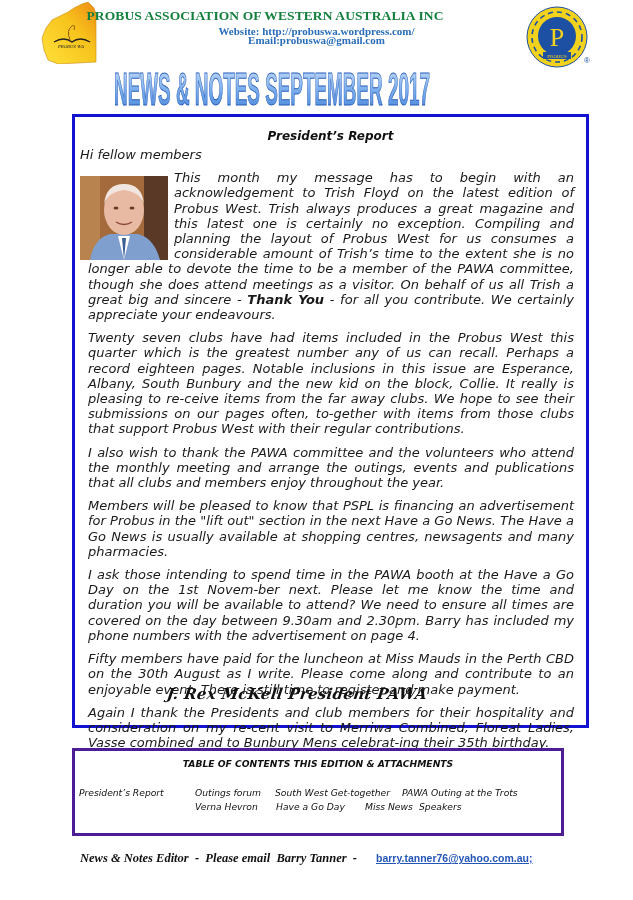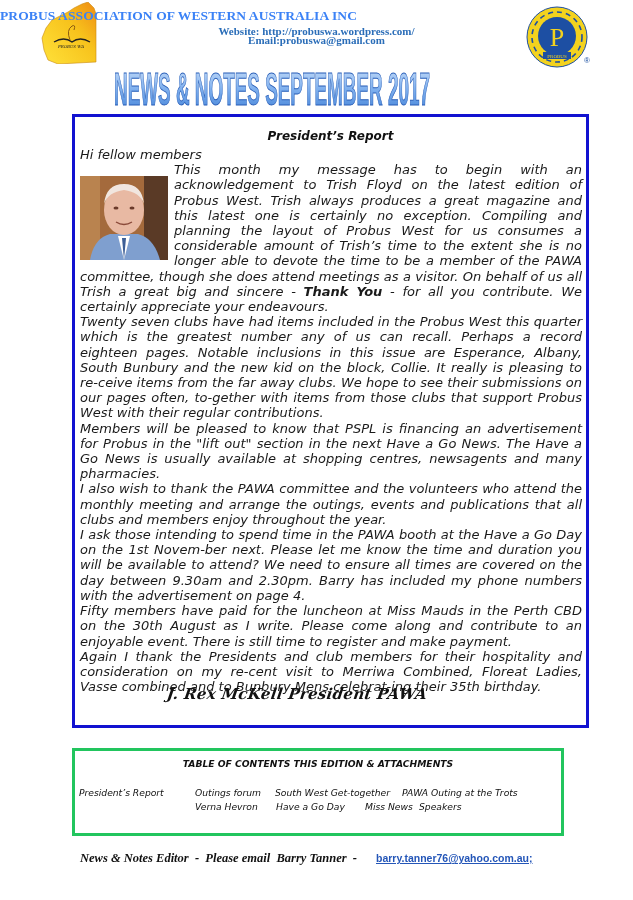--- a/index.html
+++ b/index.html
@@ -2,39 +2,39 @@
 <html><head>
   <meta charset="utf-8">
   <style>
     html, body { margin: 0; padding: 0; background: #ffffff; }
     body { width: 633px; height: 900px; position: relative; overflow: hidden; font-family: "DejaVu Sans", sans-serif; color: #111; }
 
     .wa-logo { position: absolute; left: 38px; top: 2px; width: 64px; height: 62px; }
     .probus-logo { position: absolute; left: 526px; top: 6px; width: 62px; height: 62px; }
     .reg-mark { position: absolute; left: 584px; top: 56px; font-family: "Liberation Sans", sans-serif; font-size: 8px; color: #1a4fa0; }
 
-    .org-title { position: absolute; left: 0; width: 530px; top: 8px; font-family: "Liberation Serif", serif; font-weight: bold; font-size: 13.5px; letter-spacing: 0.1px; color: #3b82f6; }
+    .org-title { position: absolute; left: 0; width: 530px; top: 8px; text-align: center; font-family: "Liberation Serif", serif; font-weight: bold; font-size: 13.5px; letter-spacing: 0.1px; color: #15803d; }
     .org-website, .org-email { position: absolute; left: 0; width: 633px; text-align: center; font-family: "Liberation Serif", serif; font-weight: bold; font-size: 11px; color: #2a6db8; }
     .org-website { top: 25px; }
     .org-email { top: 34px; }
 
     .masthead { position: absolute; left: 112px; top: 61px; width: 320px; height: 50px; }
     .masthead text { font-family: "Liberation Sans Narrow", "Liberation Sans", sans-serif; }
 
     .report-box { position: absolute; left: 72px; top: 114px; width: 517px; height: 614px; border: 3px solid #1212d0; box-sizing: border-box; }
     .report-title { position: absolute; left: 0; width: 100%; top: 12px; text-align: center; font-family: "DejaVu Sans", sans-serif; font-style: italic; font-weight: bold; font-size: 12px; color: #111; }
     .report-body { position: absolute; left: 5px; right: 4px; top: 30px; font-family: "DejaVu Sans", sans-serif; font-style: italic; font-size: 13px; line-height: 15.2px; color: #1a1a1a; text-align: justify; }
     .greeting { display: block; text-align: left; }
     .president-photo { float: left; width: 88px; height: 84px; margin: 14px 6px 0 0; }
-    .report-body p { margin: 0; }
+    .report-body p { margin: 8px; }
     .report-body b { font-weight: bold; }
     .closing { text-align: left; }
     .signature { position: absolute; left: 92px; top: 568px; font-family: "DejaVu Serif", serif; font-style: italic; font-weight: bold; font-size: 15px; letter-spacing: 0.3px; color: #111; transform: skewX(-8deg); }
 
-    .toc-box { position: absolute; left: 72px; top: 748px; width: 492px; height: 88px; border: 3px solid #22c55e; box-sizing: border-box; }
+    .toc-box { position: absolute; left: 72px; top: 748px; width: 492px; height: 88px; border: 3px solid #4c1d95; box-sizing: border-box; }
     .toc-title { position: absolute; left: 0; width: 100%; top: 7px; text-align: center; font-family: "DejaVu Sans", sans-serif; font-style: italic; font-weight: bold; font-size: 9.2px; color: #111; }
     .toc-item { position: absolute; font-family: "DejaVu Sans", sans-serif; font-style: italic; font-size: 9.2px; color: #111; white-space: nowrap; }
 
     .footer { position: absolute; left: 80px; top: 851px; font-family: "Liberation Serif", serif; font-style: italic; font-weight: bold; font-size: 12.5px; color: #111; white-space: pre; }
     .footer-email { position: absolute; left: 376px; top: 852px; font-family: "Liberation Sans", sans-serif; font-size: 10.5px; color: #2456b8; text-decoration: underline; font-weight: bold; }
   </style>
 </head>
 <body>
 
 <svg class="wa-logo" viewBox="0 0 64 62">
@@ -90,22 +90,22 @@
       <path d="M38,60 L44,84 L50,60 Z" fill="#ffffff"></path>
       <path d="M42,62 L44,84 L46,62 Z" fill="#3e5f96"></path>
       <ellipse cx="44" cy="34" rx="20" ry="25" fill="#e8b9a3"></ellipse>
       <path d="M24,28 Q26,8 44,8 Q62,8 64,28 Q60,16 44,14 Q28,16 24,28 Z" fill="#f1e6df"></path>
       <ellipse cx="36" cy="32" rx="2.5" ry="1.5" fill="#6a3a2a"></ellipse>
       <ellipse cx="52" cy="32" rx="2.5" ry="1.5" fill="#6a3a2a"></ellipse>
       <path d="M36,46 Q44,51 52,46" fill="none" stroke="#8a4a3a" stroke-width="1.4"></path>
     </svg>
     <p><span>This month my message has to begin with an acknowledgement to Trish Floyd on the latest edition of Probus West. Trish always produces a great magazine and this latest one is certainly no exception. Compiling and planning the layout of Probus West for us consumes a considerable  amount of Trish’s time to the extent she is no longer able to devote the time to be a member of the PAWA committee, though she does attend meetings as a visitor. On behalf of us all Trish a great big and sincere - </span><b>Thank You</b><span> - for all you contribute. We certainly appreciate your endeavours.</span></p>
     <p>Twenty seven clubs have had items included in the Probus West this quarter which is the greatest number any of us can recall. Perhaps a record eighteen pages.  Notable inclusions in this issue are Esperance, Albany, South Bunbury and the new kid on the block, Collie.  It really is pleasing to re-ceive items from the far away clubs. We hope to see their submissions on our pages often, to-gether with items from those clubs that support Probus West with their regular contributions.</p>
+    <p>I also wish to thank the PAWA committee and the volunteers who attend the monthly meeting and arrange the outings, events and publications that all clubs and members enjoy throughout the year.</p>
     <p>Members will be pleased to know that PSPL is financing an advertisement for Probus in the "lift out" section in the next Have a Go News.  The Have a Go News is usually available at shopping centres, newsagents and many pharmacies.</p>
-    <p>I also wish to thank the PAWA committee and the volunteers who attend the monthly meeting and arrange the outings, events and publications that all clubs and members enjoy throughout the year.</p>
     <p>I ask those intending to spend time in the PAWA booth at the Have a Go Day on the 1st Novem-ber next. Please let me know the time and duration you will be  available  to attend?  We need  to ensure all times are covered on the day between 9.30am and 2.30pm. Barry has included my phone numbers with the advertisement on page 4.</p>
     <p>Fifty members have paid for the luncheon at Miss Mauds in the Perth CBD on the 30th August as I write. Please come along and contribute to an enjoyable event. There is still time to register and make payment.</p>
     <p>Again I thank the Presidents and club members for their hospitality and consideration on my re-cent visit to Merriwa Combined, Floreat Ladies, Vasse combined and to Bunbury Mens celebrat-ing their 35th birthday.</p>
   </div>
   <div class="signature">J. Rex McKell  President PAWA</div>
 </div>
 
 <div class="toc-box">
   <div class="toc-title">TABLE OF CONTENTS THIS EDITION &amp; ATTACHMENTS</div>
   <div class="toc-item" style="left:4px; top:36px;">President’s Report</div>

